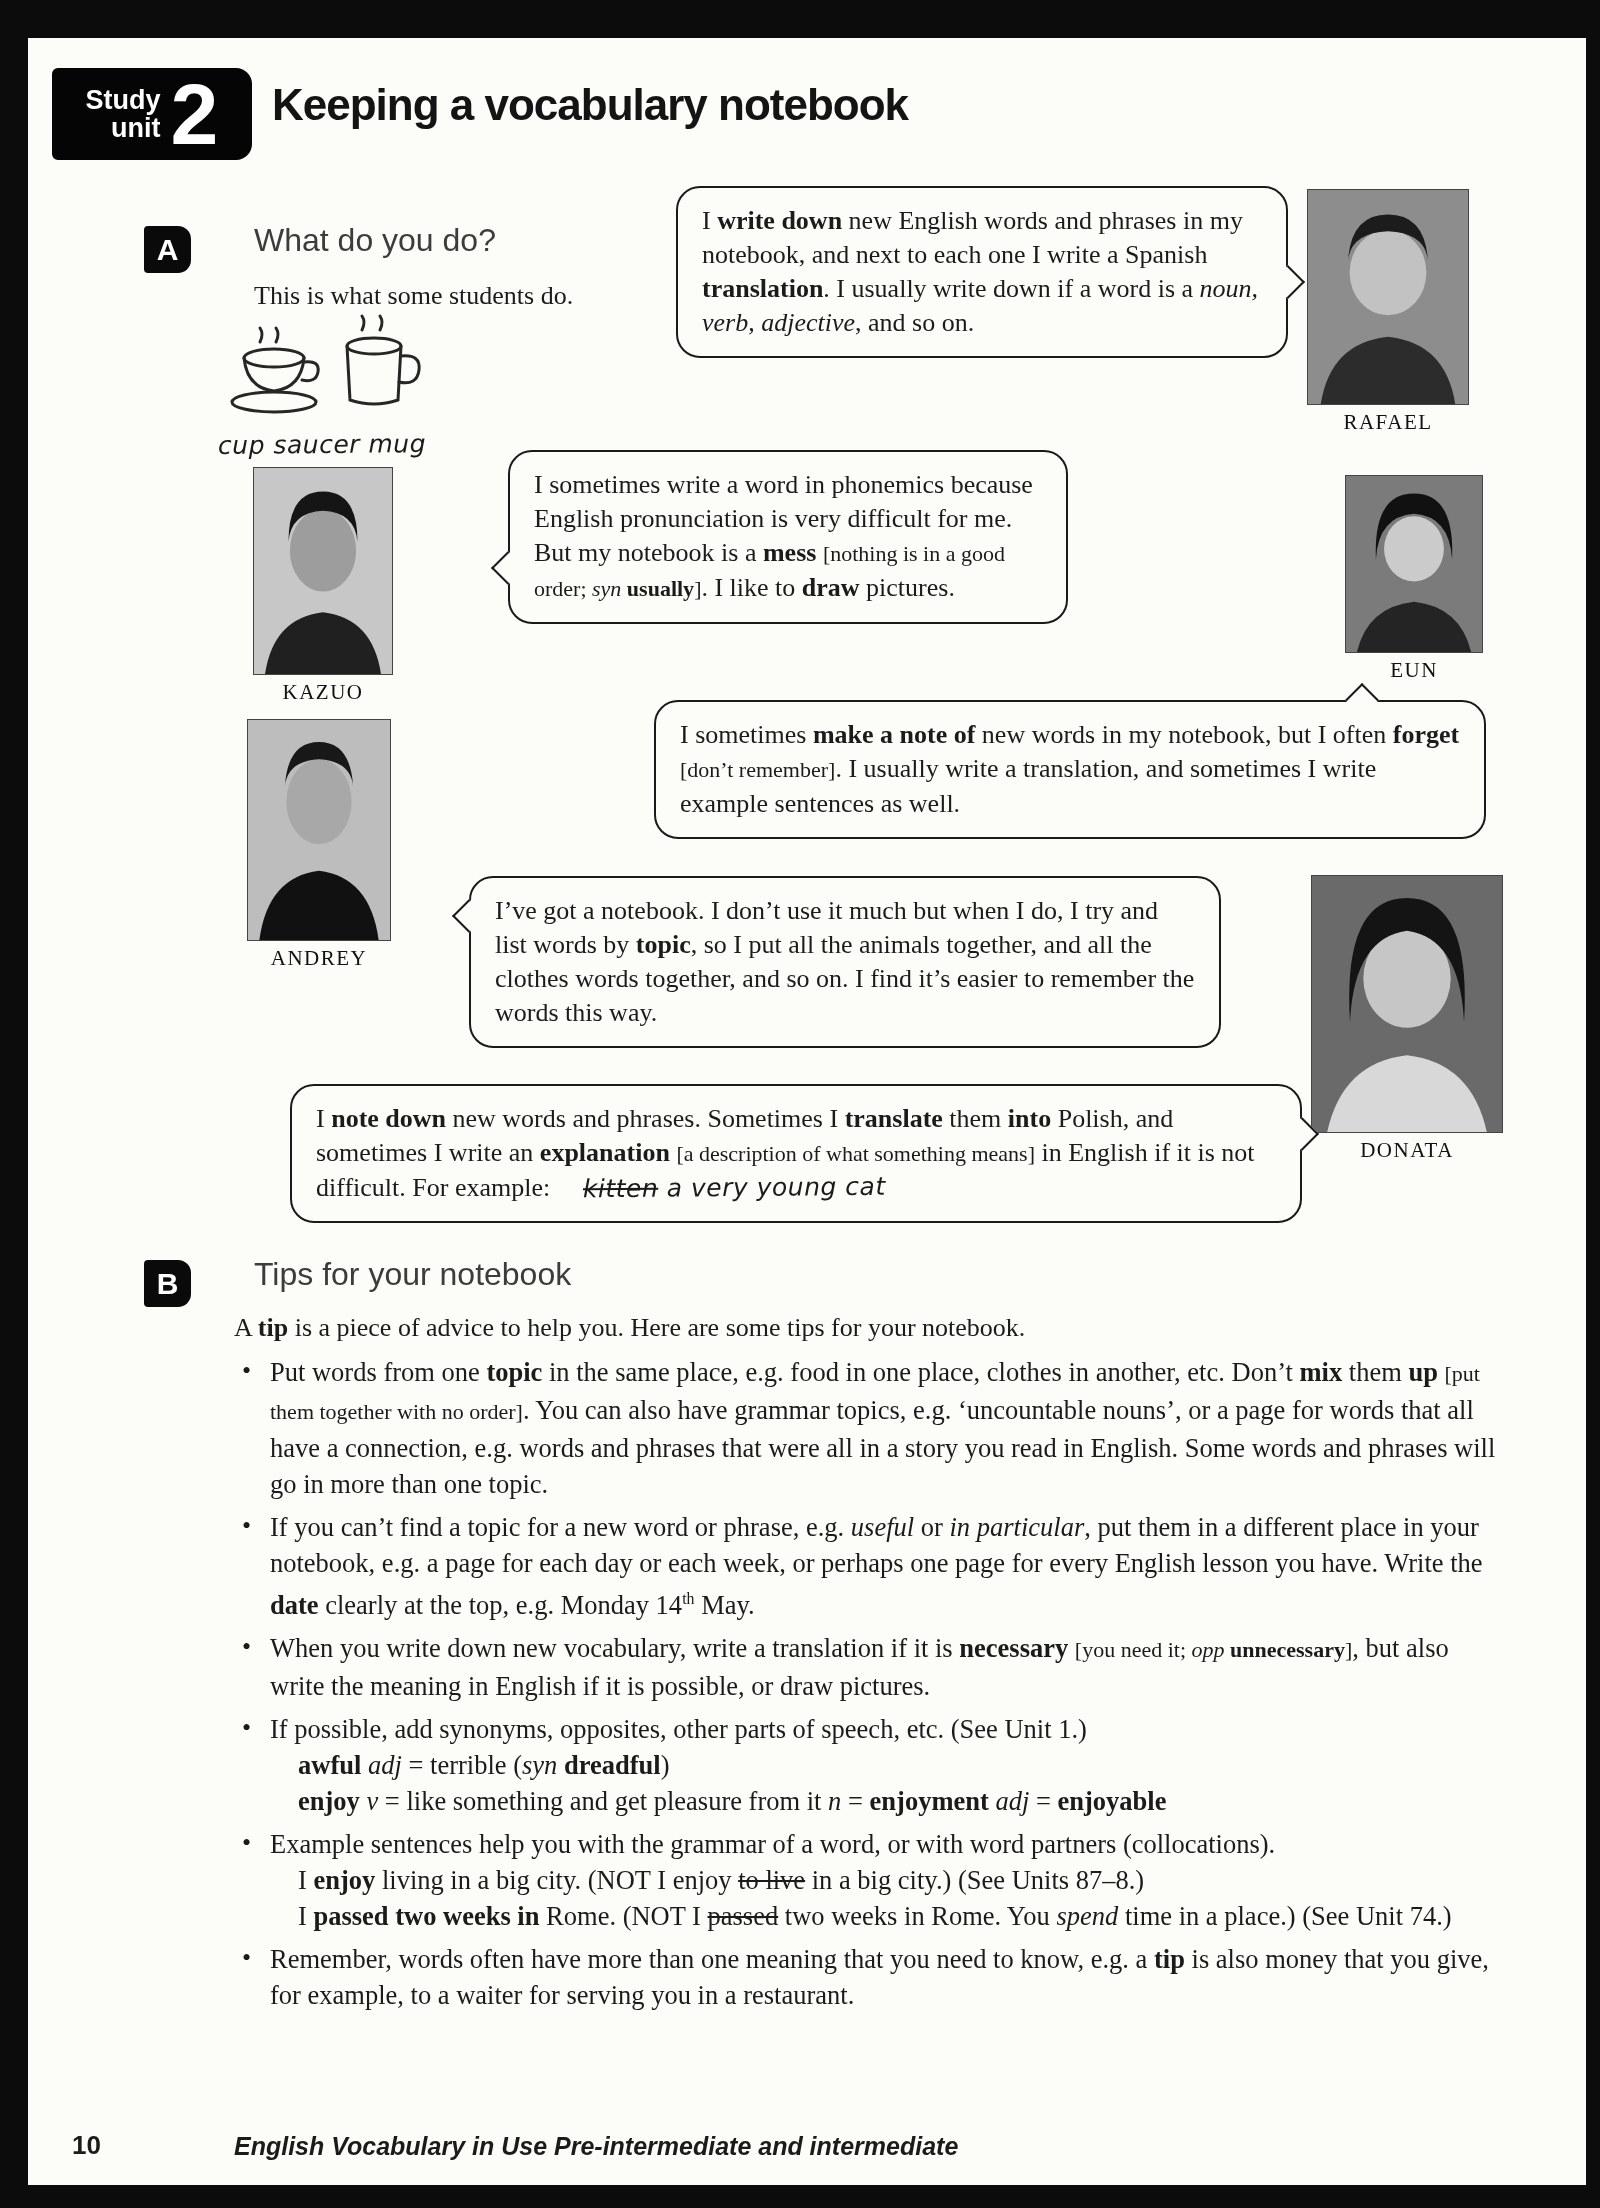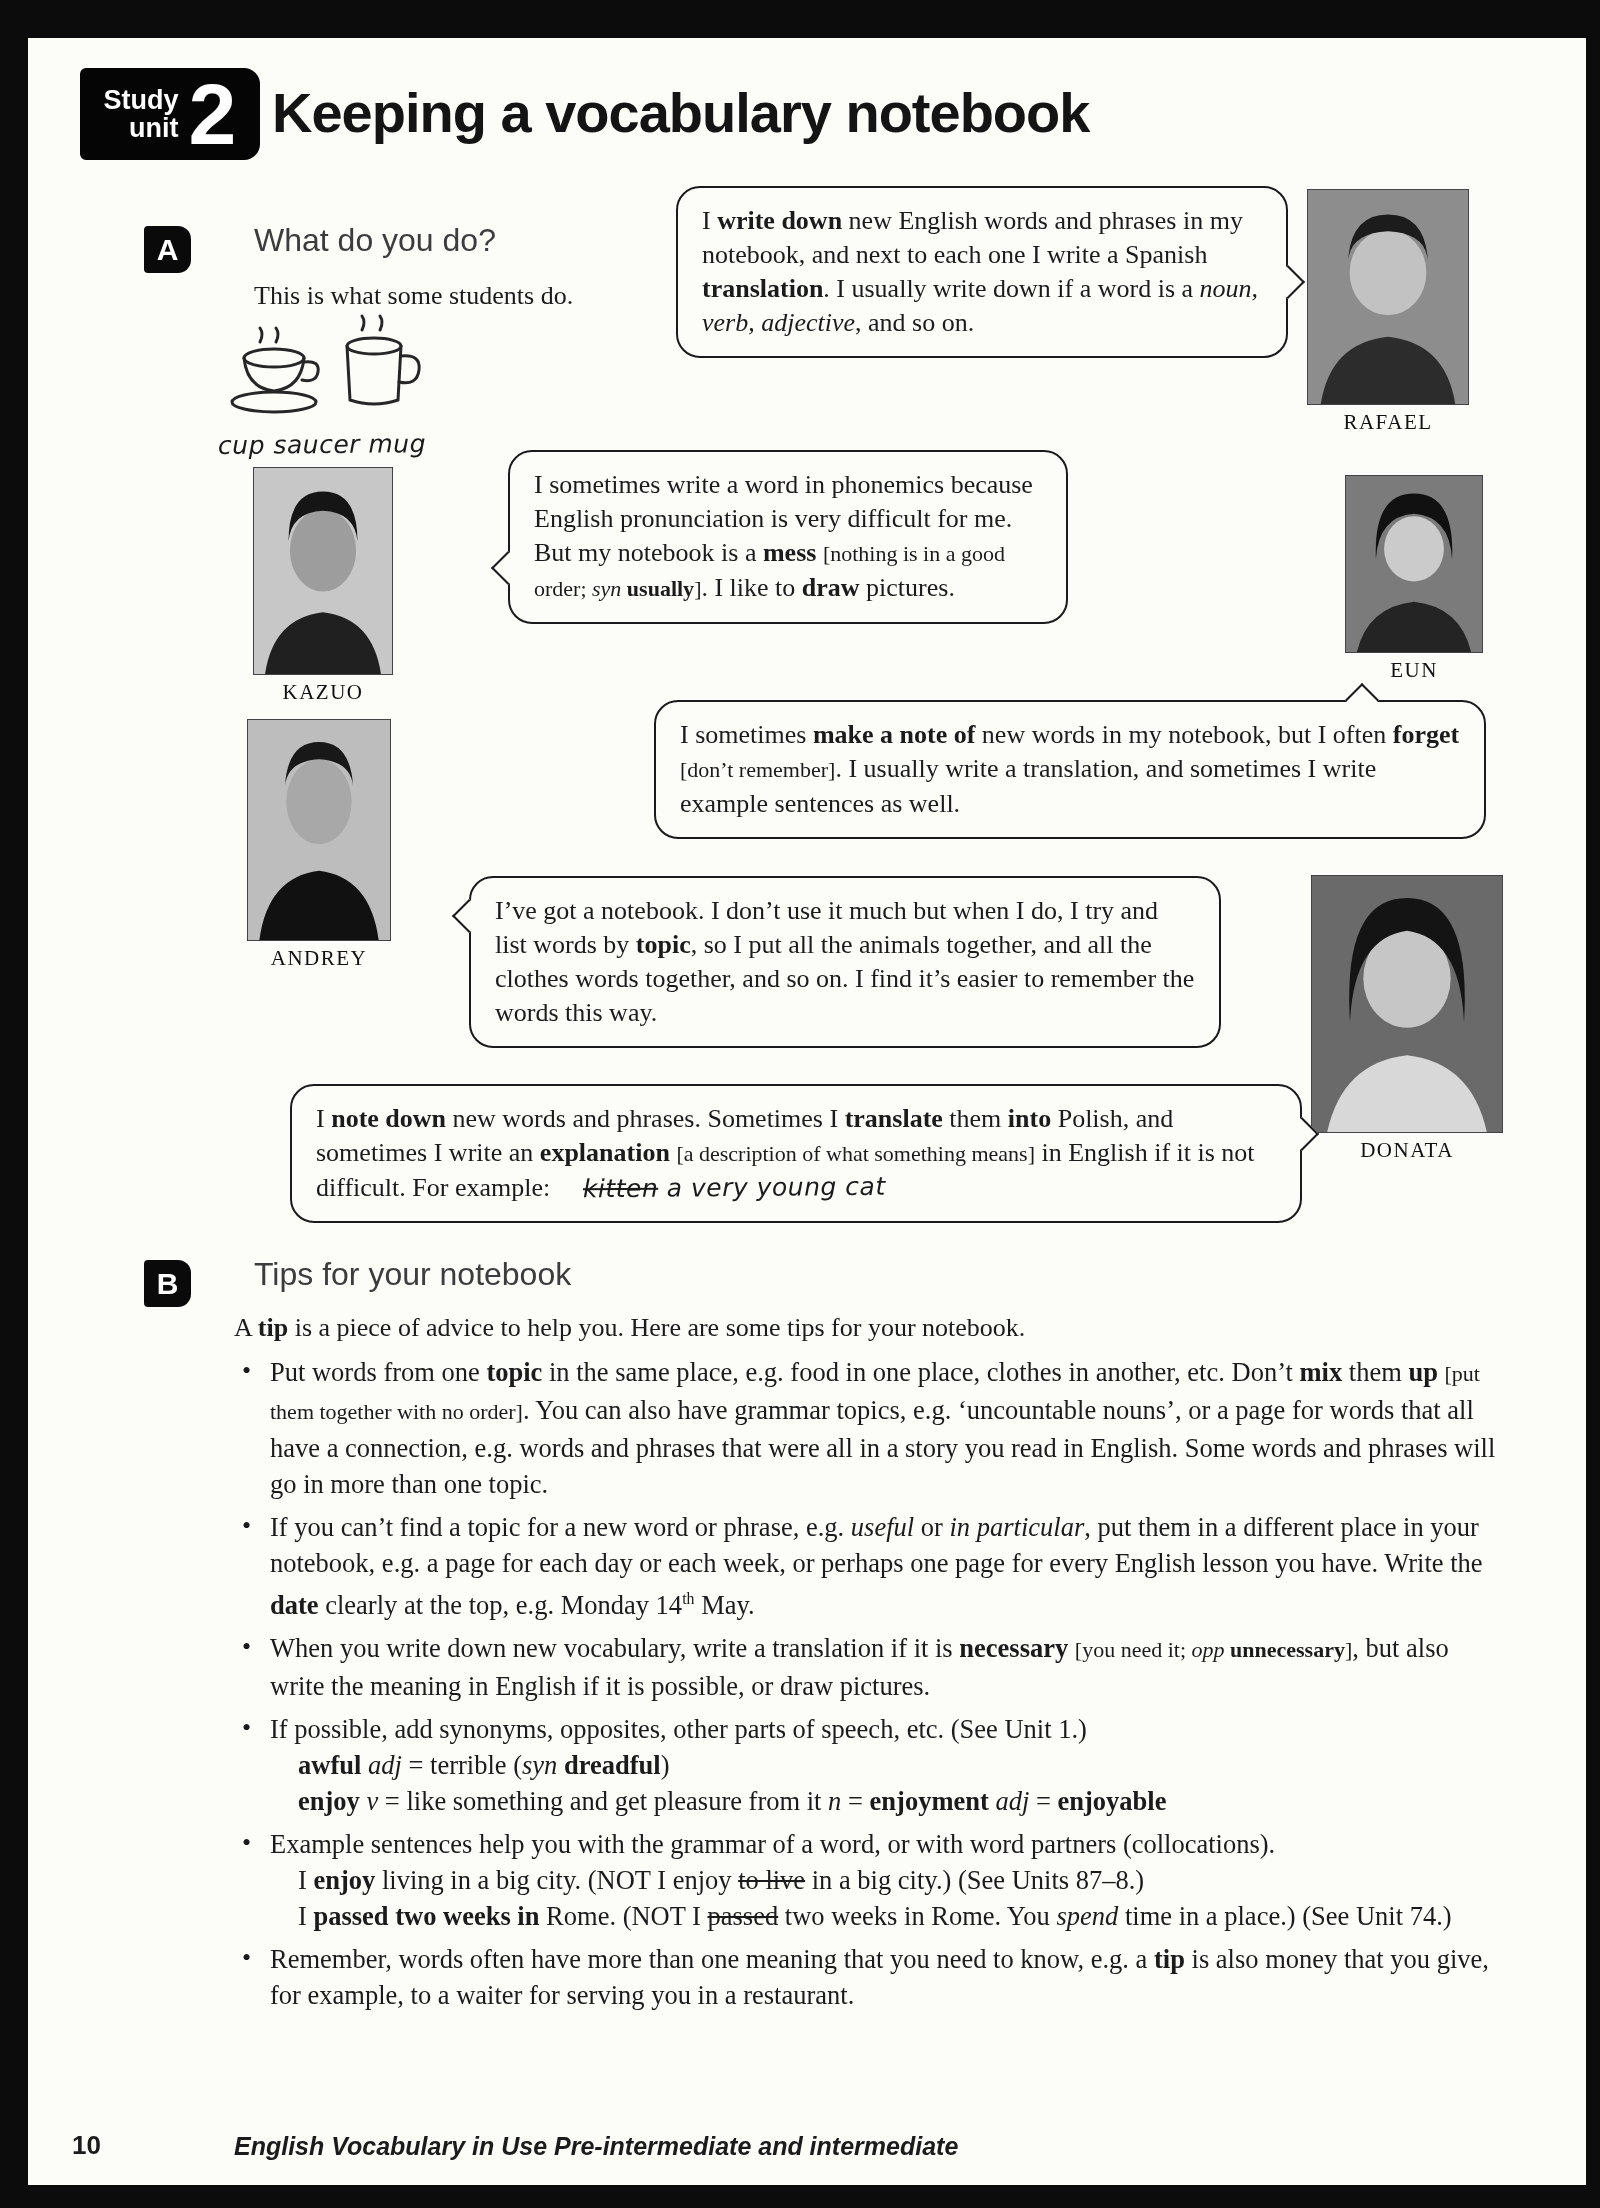--- a/index.html
+++ b/index.html
@@ -3,28 +3,28 @@
 <meta charset="utf-8">
 <style>
   * { margin:0; padding:0; box-sizing:border-box; }
   html,body { width:1600px; height:2208px; background:#0c0c0c; overflow:hidden; }
   body { position:relative; font-family:"Liberation Serif", serif; color:#1b1b1b; }
 
   .page { position:absolute; left:28px; top:38px; width:1558px; height:2147px;
           background:#fcfcf9; }
 
   
-  .unit-box { position:absolute; left:24px; top:30px; width:180px; height:92px;
+  .unit-box { position:absolute; left:24px; top:30px; width:200px; height:92px;
               background:#050505; color:#fff; border-radius:6px 16px 16px 6px;
               display:flex; align-items:center; justify-content:center; gap:10px;
-              font-family:"Liberation Sans", sans-serif;margin-left:28px; }
+              font-family:"Liberation Sans", sans-serif; }
   .unit-words { text-align:right; font-weight:bold; font-size:27px; line-height:28px; }
   .unit-number { font-size:86px; font-weight:bold; line-height:86px; }
   .page-title { position:absolute; left:244px; top:42px; font-family:"Liberation Sans", sans-serif;
-                font-weight:bold; font-size:56px; letter-spacing:-1px; color:#141414; }
+                font-weight:bold; font-size:44px; letter-spacing:-1px; color:#141414; }
 
   
   .badge { position:absolute; width:47px; height:47px; background:#0a0a0a; color:#fff;
            border-radius:4px 13px 13px 4px; display:flex; align-items:center; justify-content:center;
            font-family:"Liberation Sans", sans-serif; font-weight:bold; font-size:30px; }
   .section-heading { position:absolute; font-family:"Liberation Sans", sans-serif;
                      font-size:32px; color:#3c3c3c; letter-spacing:0; }
 
   .body-text { font-size:26px; line-height:35px; }
 

